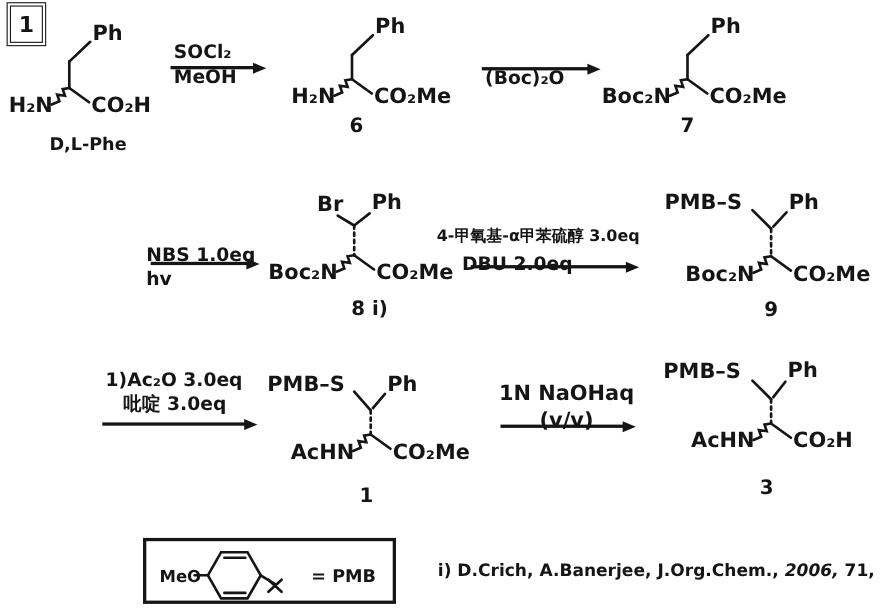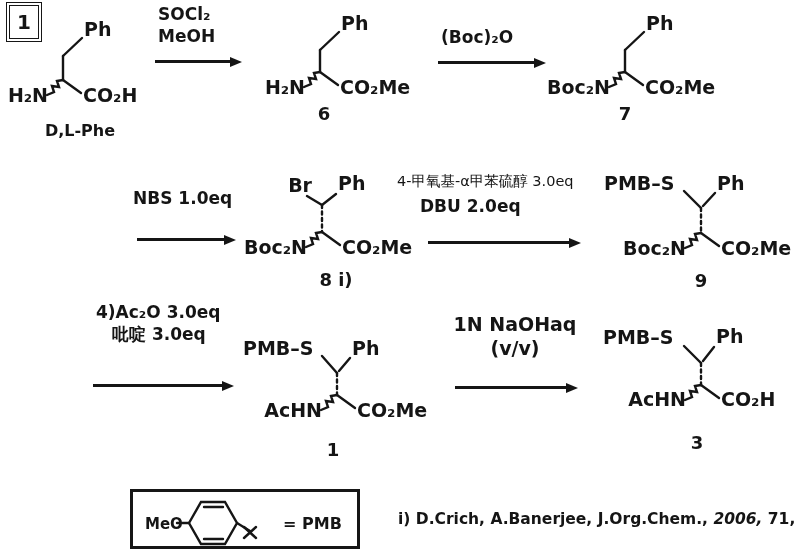--- a/index.html
+++ b/index.html
@@ -8,21 +8,21 @@
     color:#151515;background:#ffffff;
   }
   .page{position:relative;width:800px;height:558px;background:#fff;overflow:hidden;}
   .abs{position:absolute;}
   .figbox{
     left:9px;top:5px;width:28px;height:32px;
     border:1.5px solid #161616;outline:1.5px solid #161616;outline-offset:2px;
     display:flex;align-items:center;justify-content:center;
     font-weight:bold;font-size:20px;
   }
-  .reagent{font-weight:bold;font-size:17px;line-height:1.28;white-space:nowrap;}
+  .reagent{font-weight:bold;font-size:17px;line-height:1.28;white-space:nowrap;margin-top:34px;}
   .arrow{position:absolute;height:3px;background:#151515;}
   .arrow::after{
     content:"";position:absolute;right:-11px;top:50%;transform:translateY(-50%);
     border-left:12px solid #151515;
     border-top:5.5px solid transparent;border-bottom:5.5px solid transparent;
   }
   svg{display:block;}
   svg text{fill:#151515;font-weight:bold;font-size:18px;font-family:"DejaVu Sans","Liberation Sans",sans-serif;}
   svg .big{font-size:19px;}
   svg .name{font-size:16px;}
@@ -86,55 +86,56 @@
     <polyline points="82,64 76,65 78,71 71,70 73,76 66,79" stroke-width="2"></polyline>
     <line x1="82" y1="64" x2="100" y2="77"></line>
     <text class="big" x="103" y="22">Ph</text>
     <text class="big" x="67" y="86" text-anchor="end">Boc₂N</text>
     <text class="big" x="102" y="86">CO₂Me</text>
     <text class="num" x="82" y="112" text-anchor="middle">7</text>
   </svg>
 
   <div class="abs reagent" style="left:133px;top:188px;">
     <div>NBS 1.0eq</div>
+    <div>hv</div>
   </div>
   <div class="arrow" style="left:137px;top:238px;width:88px;"></div>
 
   <svg class="abs" style="left:241px;top:160px;" width="195" height="135" viewBox="0 0 195 135">
     <line x1="66" y1="36" x2="81" y2="45"></line>
     <line x1="95" y1="34" x2="81" y2="45"></line>
     <line x1="81" y1="45" x2="81" y2="72" stroke-dasharray="3 3.5"></line>
     <polyline points="81,72 75,73 77,79 70,78 72,84 65,87" stroke-width="2"></polyline>
     <line x1="81" y1="72" x2="99" y2="85"></line>
     <text class="big" x="71" y="32" text-anchor="end">Br</text>
     <text class="big" x="97" y="30">Ph</text>
     <text class="big" x="66" y="94" text-anchor="end">Boc₂N</text>
     <text class="big" x="101" y="94">CO₂Me</text>
     <text class="num" x="95" y="126" text-anchor="middle">8 i)</text>
   </svg>
 
-  <div class="abs reagent sm" style="left:397px;top:172px;font-size:14.5px;font-weight:400;">4-甲氧基-α甲苯硫醇 3.0eq</div>
+  <div class="abs reagent sm" style="left:397px;top:172px;font-size:14.5px;font-weight:700;">4-甲氧基-α甲苯硫醇 3.0eq</div>
   <div class="abs reagent" style="left:420px;top:196px;">DBU 2.0eq</div>
   <div class="arrow" style="left:428px;top:241px;width:142px;"></div>
 
   <svg class="abs" style="left:593px;top:160px;" width="207" height="135" viewBox="0 0 207 135">
     <line x1="91" y1="31" x2="108" y2="48"></line>
     <line x1="122" y1="33" x2="110" y2="46"></line>
     <line x1="108" y1="48" x2="108" y2="73" stroke-dasharray="3 3.5"></line>
     <polyline points="108,73 102,74 104,80 97,79 99,85 92,88" stroke-width="2"></polyline>
     <line x1="108" y1="73" x2="126" y2="86"></line>
     <text class="big" x="11" y="30">PMB–S</text>
     <text class="big" x="124" y="30">Ph</text>
     <text class="big" x="93" y="95" text-anchor="end">Boc₂N</text>
     <text class="big" x="128" y="95">CO₂Me</text>
     <text class="num" x="108" y="127" text-anchor="middle">9</text>
   </svg>
 
   <div class="abs reagent" style="left:96px;top:302px;">
-    <div>4)Ac₂O 3.0eq</div>
+    <div>1)Ac₂O 3.0eq</div>
     <div style="padding-left:16px;">吡啶  3.0eq</div>
   </div>
   <div class="arrow" style="left:93px;top:384px;width:130px;"></div>
 
   <svg class="abs" style="left:233px;top:325px;" width="207" height="140" viewBox="0 0 207 140">
     <line x1="89" y1="31" x2="104" y2="48"></line>
     <line x1="117" y1="33" x2="106" y2="46"></line>
     <line x1="104" y1="48" x2="104" y2="70" stroke-dasharray="3 3.5"></line>
     <polyline points="104,70 98,71 100,77 93,76 95,82 88,85" stroke-width="2"></polyline>
     <line x1="104" y1="70" x2="122" y2="83"></line>

